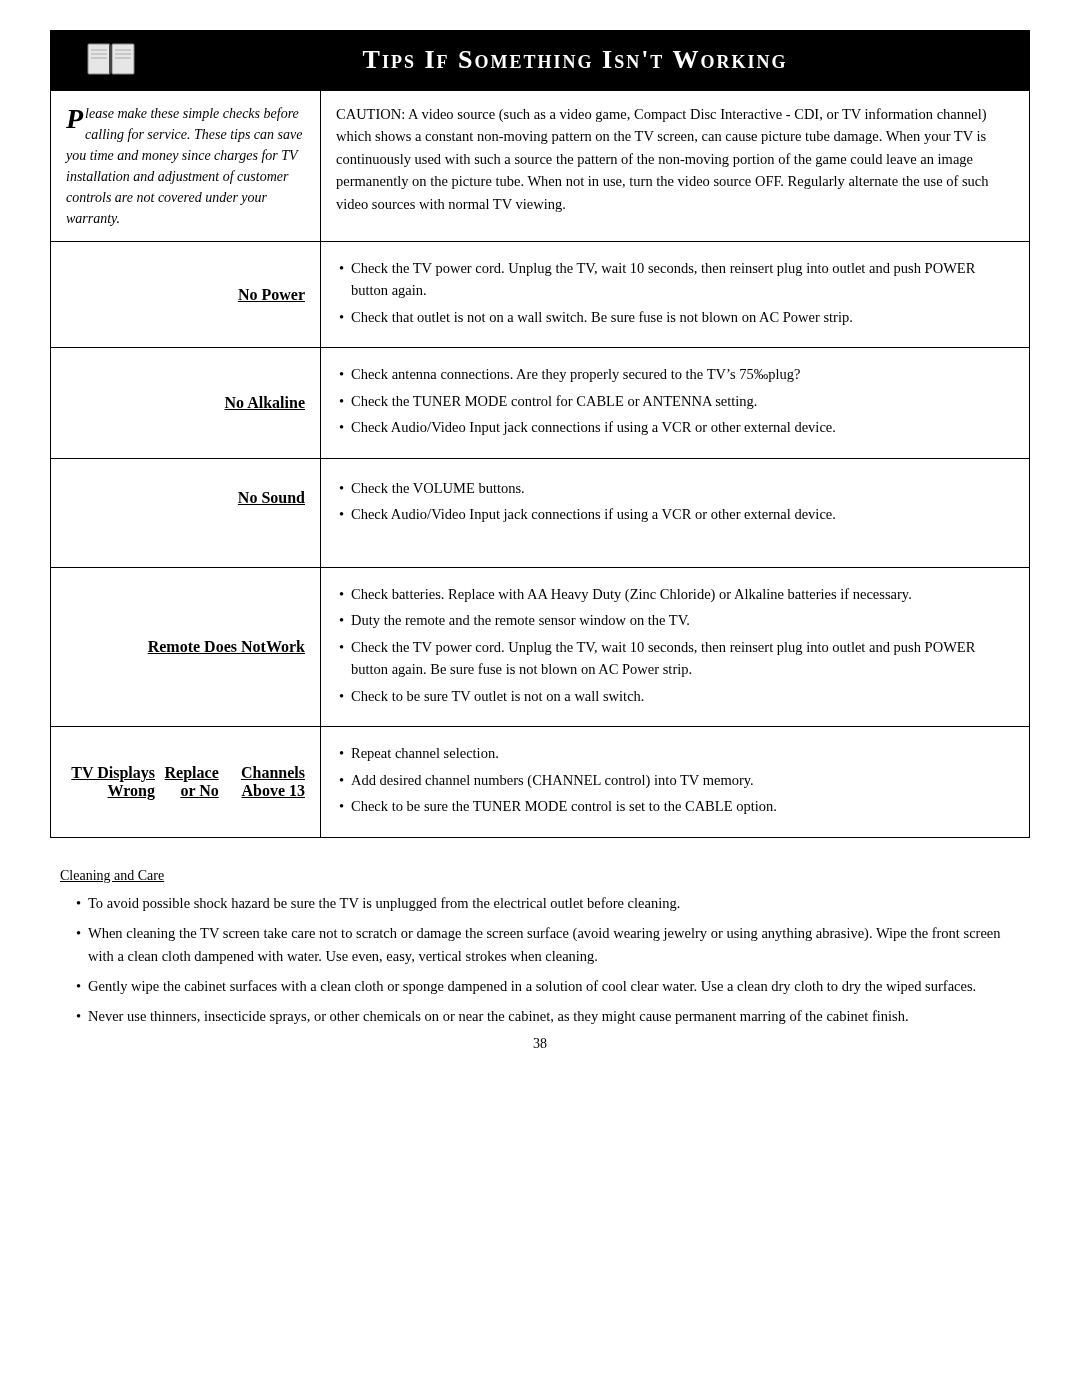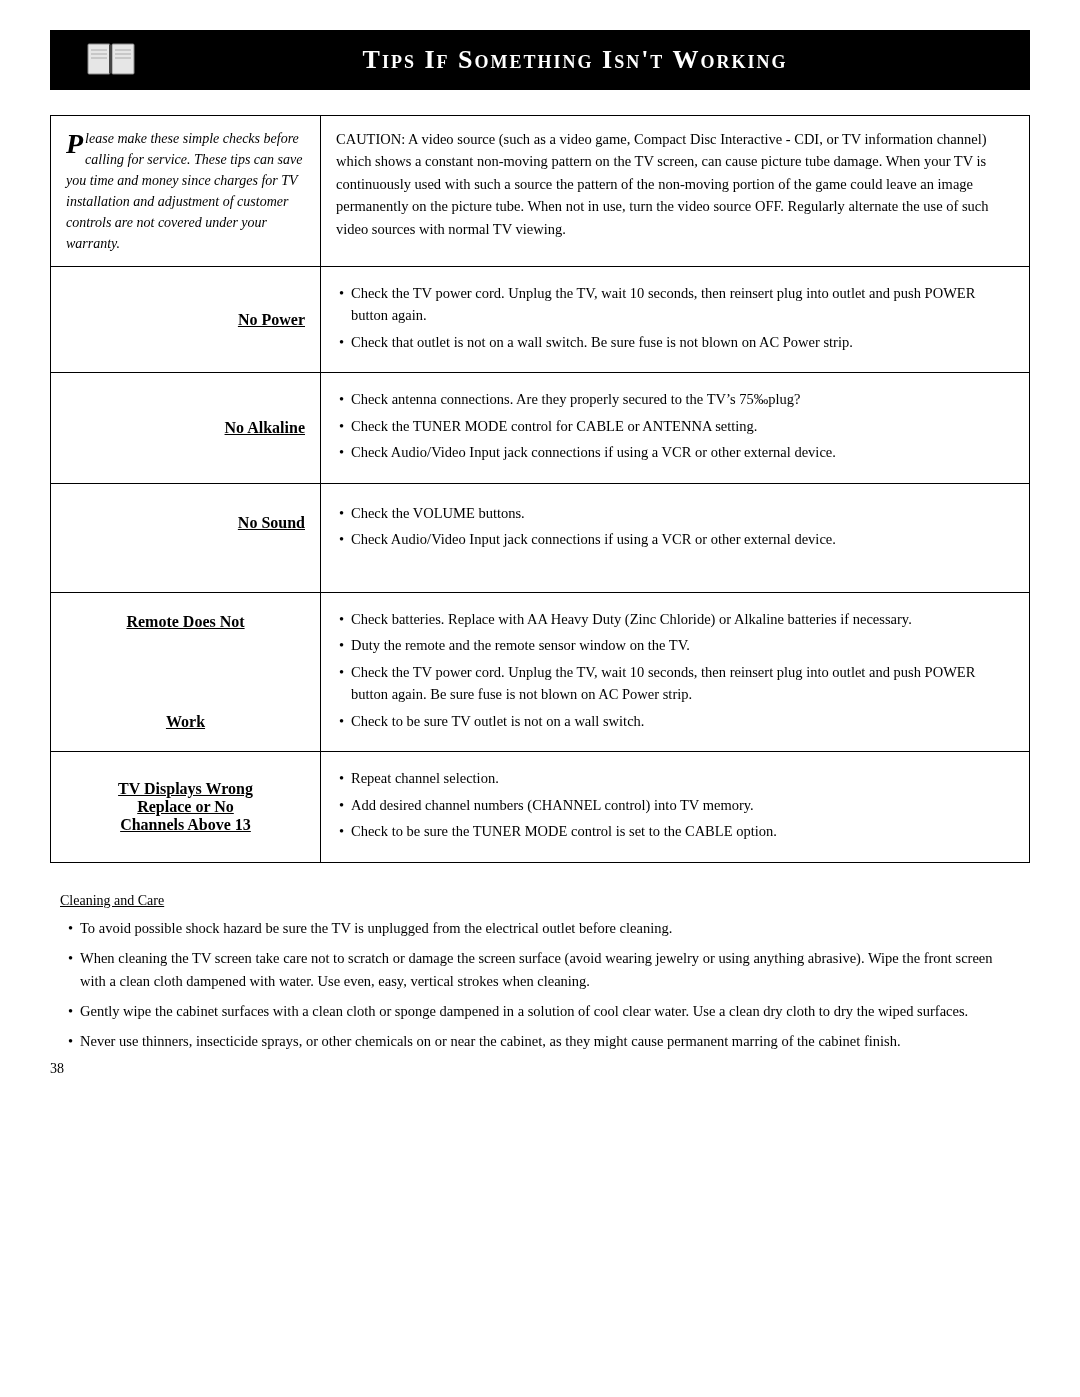--- a/index.html
+++ b/index.html
@@ -18,21 +18,20 @@
       padding: 30px 50px;
     }
 
     
     .page-header {
       display: flex;
       align-items: center;
       background: #000000;
       color: #ffffff;
       padding: 10px 36px;
-      margin-bottom: 25px;
     }
 
     .header-icon {
       width: 50px;
       height: 40px;
       margin-right: 20px;
       flex-shrink: 0;
     }
 
     .header-title {
@@ -92,39 +91,40 @@
 
     .cleaning-title {
       font-size: 14px;
       text-decoration: underline;
       margin-bottom: 8px;
     }
 
     .cleaning-bullets {
       list-style: none;
       padding: 0;
-      margin: 0;
+      margin: 8px;
     }
 
     .cleaning-bullets li {
       padding-left: 20px;
       position: relative;
       margin-bottom: 8px;
       font-size: 14.5px;
       line-height: 1.55;
     }
 
     .cleaning-bullets li::before {
       content: "•";
       position: absolute;
       left: 8px;
     }
 
     
     .page-number {
+      text-align: center;
       font-size: 14px;
     }
 
     .row-flex {
       display: flex;
       border-bottom: 1.5px solid #000;
     }
 
     .row-flex.no-bottom-border {
       border-bottom: none;
@@ -239,36 +239,36 @@
     </div>
     <div class="row-right" style="padding-top: 18px;">
       <ul class="bullet-list">
         <li>Check the VOLUME buttons.</li>
         <li>Check Audio/Video Input jack connections if using a VCR or other external device.</li>
       </ul>
     </div>
   </div>
 
   <div class="row-flex">
-    <div class="row-left" style="align-items: center; text-align: right; flex-direction: column; justify-content: space-between; padding: 20px 15px;">
+    <div class="row-left" style="align-items: center; text-align: right; flex-direction: row; justify-content: flex-end; padding: 20px 15px;">
       <span class="label-text" style="display:block; text-align:right;">Remote Does Not</span>
       <span class="label-text" style="display:block; text-align:right;">Work</span>
     </div>
     <div class="row-right">
       <ul class="bullet-list">
         <li>Check batteries.  Replace with AA Heavy Duty (Zinc Chloride) or Alkaline batteries if necessary.</li>
         <li>Duty the remote and the remote sensor window on the TV.</li>
         <li>Check the TV power cord.  Unplug the TV, wait 10 seconds, then reinsert plug into outlet and push POWER button again. Be sure fuse is not blown on AC Power strip.</li>
         <li>Check to be sure TV outlet is not on a wall switch.</li>
       </ul>
     </div>
   </div>
 
   <div class="row-flex no-bottom-border">
-    <div class="row-left" style="align-items: center; text-align: right; flex-direction: column; justify-content: center; padding: 20px 15px;">
+    <div class="row-left" style="align-items: center; text-align: right; justify-content: center; padding: 20px 15px;">
       <span class="label-text" style="display:block; text-align:right;">TV Displays Wrong</span>
       <span class="label-text" style="display:block; text-align:right;">Replace or No</span>
       <span class="label-text" style="display:block; text-align:right;">Channels Above 13</span>
     </div>
     <div class="row-right">
       <ul class="bullet-list">
         <li>Repeat channel selection.</li>
         <li>Add desired channel numbers (CHANNEL control) into TV memory.</li>
         <li>Check to be sure the TUNER MODE control is set to the CABLE option.</li>
       </ul>

